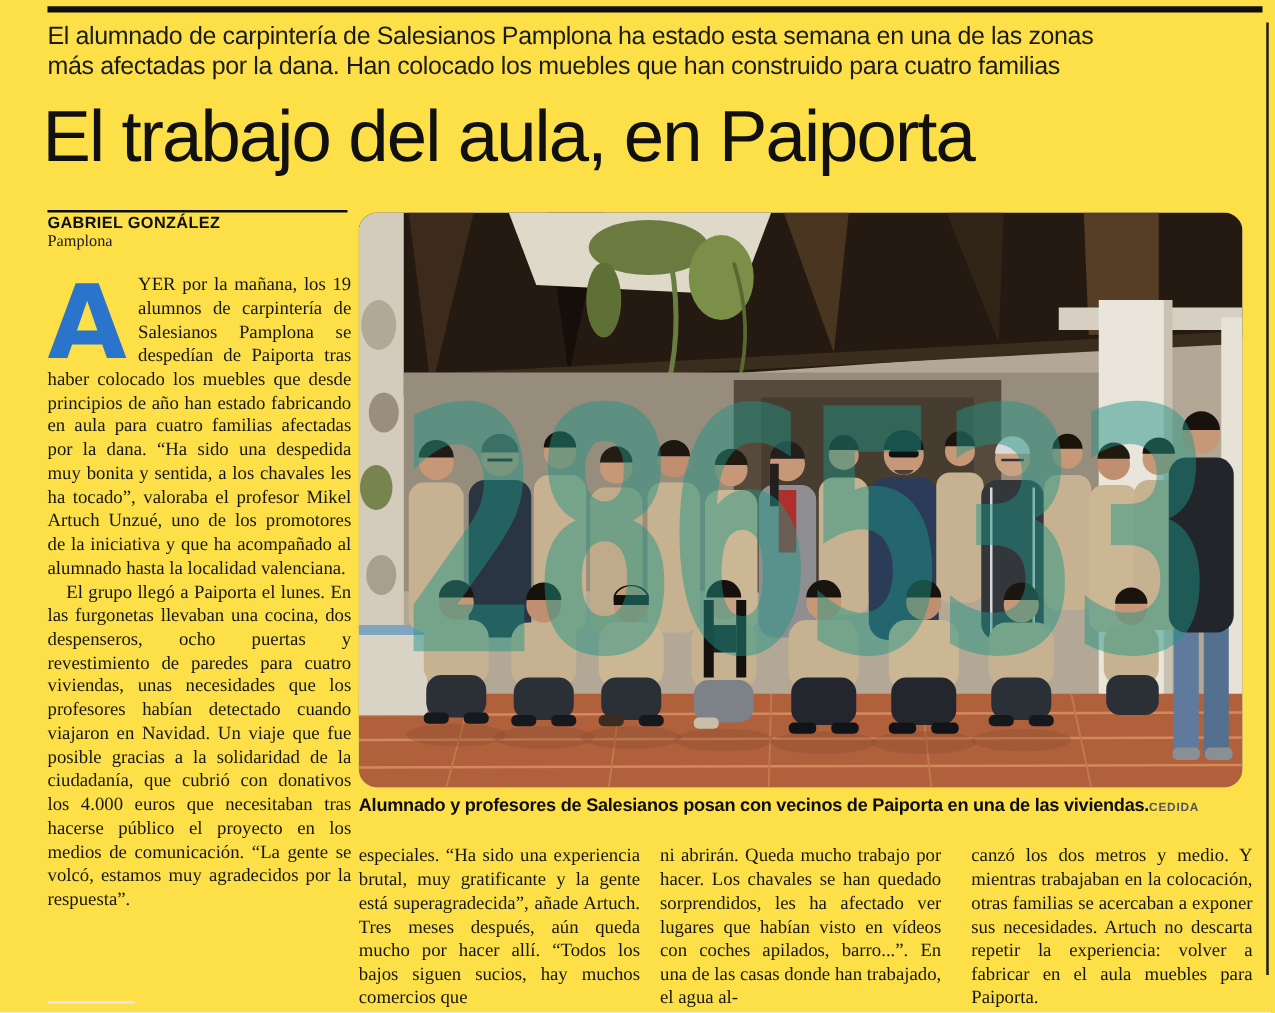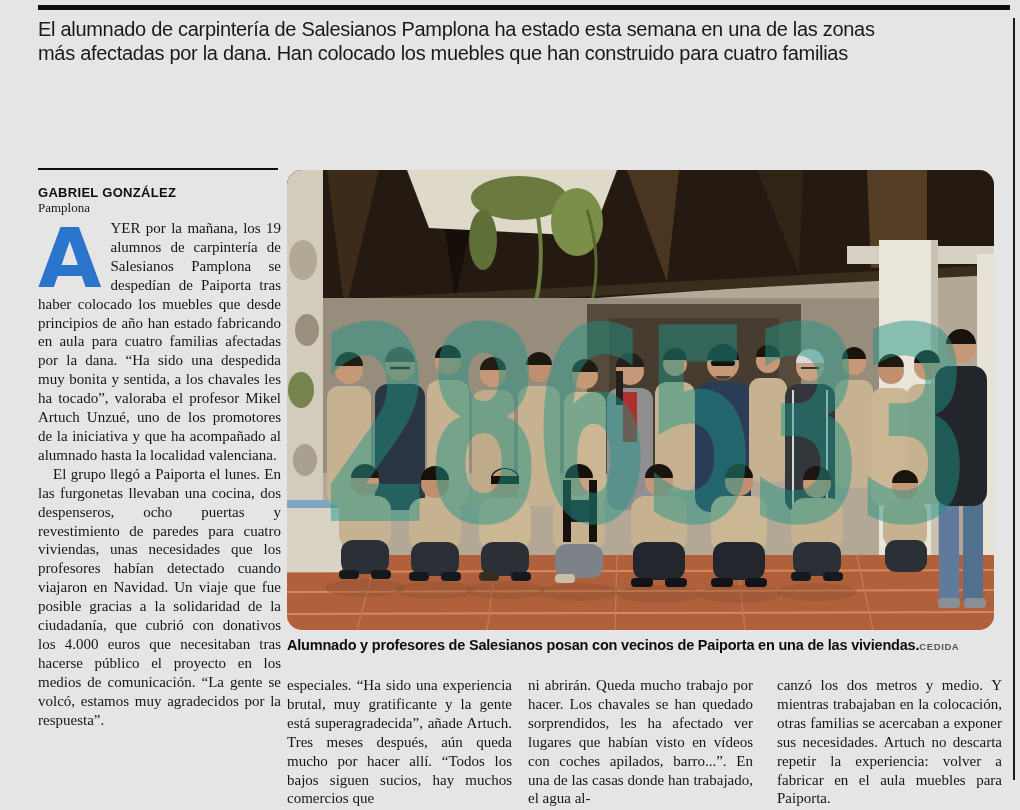--- a/index.html
+++ b/index.html
@@ -1,28 +1,28 @@
 <!DOCTYPE html>
 <html lang="es"><head>
 <meta charset="utf-8">
 <style>
   html,body{margin:0;padding:0;background:#ffffff;}
-  .page{position:relative;width:1020px;height:810px;background:#e5e5e5;overflow:hidden;
+  .page{position:relative;width:1020px;height:810px;background:#fde047;overflow:hidden;
         font-family:"Liberation Serif",serif;color:#141414;}
 
   .toprule{position:absolute;left:38px;top:5px;width:972px;height:5px;background:#0e0e0e;}
   .rightrule{position:absolute;left:1013px;top:18px;width:2px;height:762px;background:#1c1c1c;}
 
   .standfirst{position:absolute;left:38px;top:17px;font-family:"Liberation Sans",sans-serif;
         font-size:20px;line-height:24px;color:#1a1a1a;letter-spacing:-0.3px;white-space:nowrap;}
 
   .headline{position:absolute;left:34px;top:76px;font-family:"Liberation Sans",sans-serif;
         font-weight:400;font-size:58px;color:#101010;letter-spacing:-1.5px;white-space:nowrap;}
 
-  .byline{position:absolute;left:38px;top:168px;width:240px;border-top:2px solid #0d0d0d;padding-top:15px;}
+  .byline{position:absolute;left:38px;top:168px;width:240px;border-top:2px solid #0d0d0d;padding-top:0;}
   .byline .author{font-family:"Liberation Sans",sans-serif;font-weight:bold;font-size:13px;
         letter-spacing:0.3px;color:#0e0e0e;}
   .byline .place{font-size:13px;color:#1a1a1a;margin-top:0;}
 
   .colmain{position:absolute;left:38px;top:219px;width:243px;text-align:justify;
         font-size:15px;line-height:18.9px;color:#161616;}
   .colmain p{margin:0;}
   .colmain p + p{text-indent:15px;}
   .dropcap{float:left;font-family:"DejaVu Sans",sans-serif;font-weight:bold;font-size:82px;
         line-height:70px;color:#2b74cb;margin:5px 9px 0 0;}
@@ -52,20 +52,21 @@
 <div class="page">
 
   <div class="toprule"></div>
   <div class="rightrule"></div>
 
   <div class="standfirst">
     <div>El alumnado de carpintería de Salesianos Pamplona ha estado esta semana en una de las zonas</div>
     <div>más afectadas por la dana. Han colocado los muebles que han construido para cuatro familias</div>
   </div>
 
+  <h1 class="headline" style="margin:0;">El trabajo del aula, en Paiporta</h1>
 
   <div class="byline">
     <div class="author">GABRIEL GONZÁLEZ</div>
     <div class="place">Pamplona</div>
   </div>
 
   <div class="colmain">
     <p><span class="dropcap">A</span><span>YER por la mañana, los 19 alumnos de carpintería de Salesianos Pamplona se despedían de Paiporta tras haber colocado los muebles que desde principios de año han estado fabricando en aula para cuatro familias afectadas por la dana. “Ha sido una despedida muy bonita y sentida, a los chavales les ha tocado”, valoraba el profesor Mikel Artuch Unzué, uno de los promotores de la iniciativa y que ha acompañado al alumnado hasta la localidad valenciana.</span></p>
     <p>El grupo llegó a Paiporta el lunes. En las furgonetas llevaban una cocina, dos despenseros, ocho puertas y revestimiento de paredes para cuatro viviendas, unas necesidades que los profesores habían detectado cuando viajaron en Navidad. Un viaje que fue posible gracias a la solidaridad de la ciudadanía, que cubrió con donativos los 4.000 euros que necesitaban tras hacerse público el proyecto en los medios de comunicación. “La gente se volcó, estamos muy agradecidos por la respuesta”.</p>
   </div>

